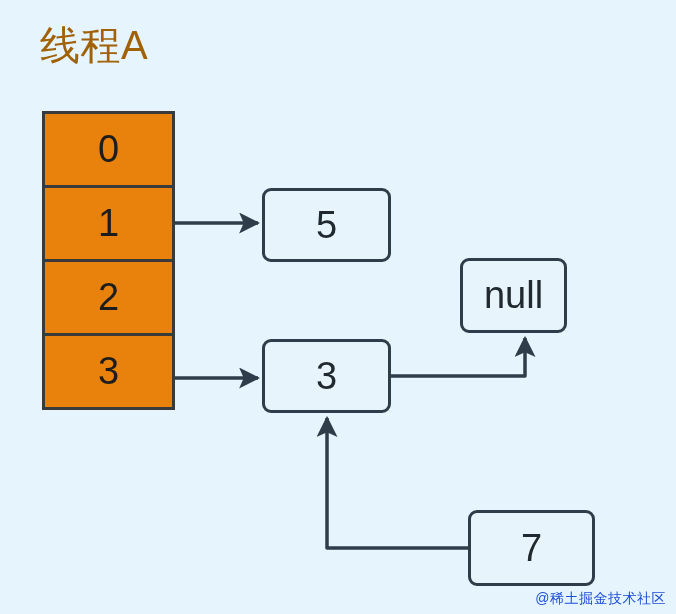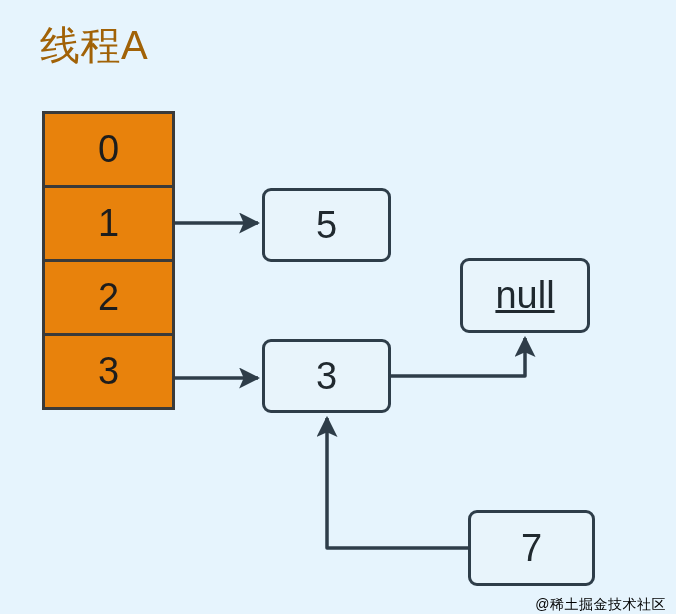--- a/index.html
+++ b/index.html
@@ -67,41 +67,41 @@
     border: 3px solid #2e3d49;
     border-radius: 9px;
     background: #e8f4fb;
     display: flex;
     align-items: center;
     justify-content: center;
     font-size: 38px;
     color: #20292f;
   }
   .node-5    { left: 262px; top: 188px;  width: 129px; height: 74px; }
-  .node-null { left: 460px; top: 258px;  width: 130px; height: 75px; text-decoration: underline; }
+  .node-null { left: 460px; top: 258px;  width: 107px; height: 75px; }
   .node-3    { left: 262px; top: 339px;  width: 129px; height: 74px; }
   .node-7    { left: 468px; top: 510px;  width: 127px; height: 76px; }
 
   
   #wires {
     position: absolute;
     left: 0;
     top: 0;
     width: 676px;
     height: 614px;
     pointer-events: none;
   }
 
   
   .watermark {
     position: absolute;
     right: 10px;
-    bottom: 0;
+    bottom: 6px;
     font-size: 14px;
-    color: #000000;
+    color: #1d4ed8;
     letter-spacing: 0.5px;
     white-space: nowrap;
   }
 </style>
 </head>
 <body>
 
 <div id="canvas">
 
   <div class="title">线程A</div>

